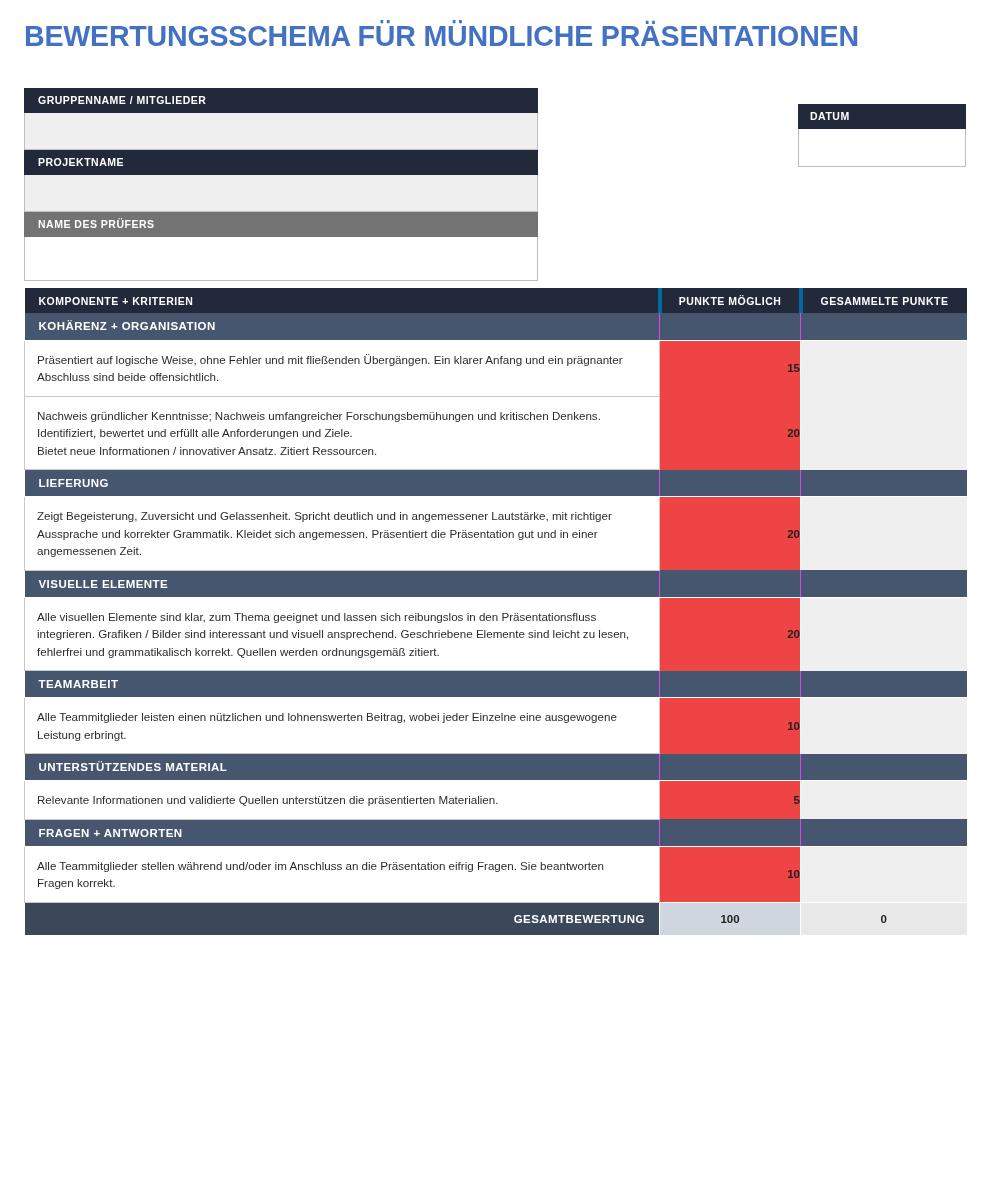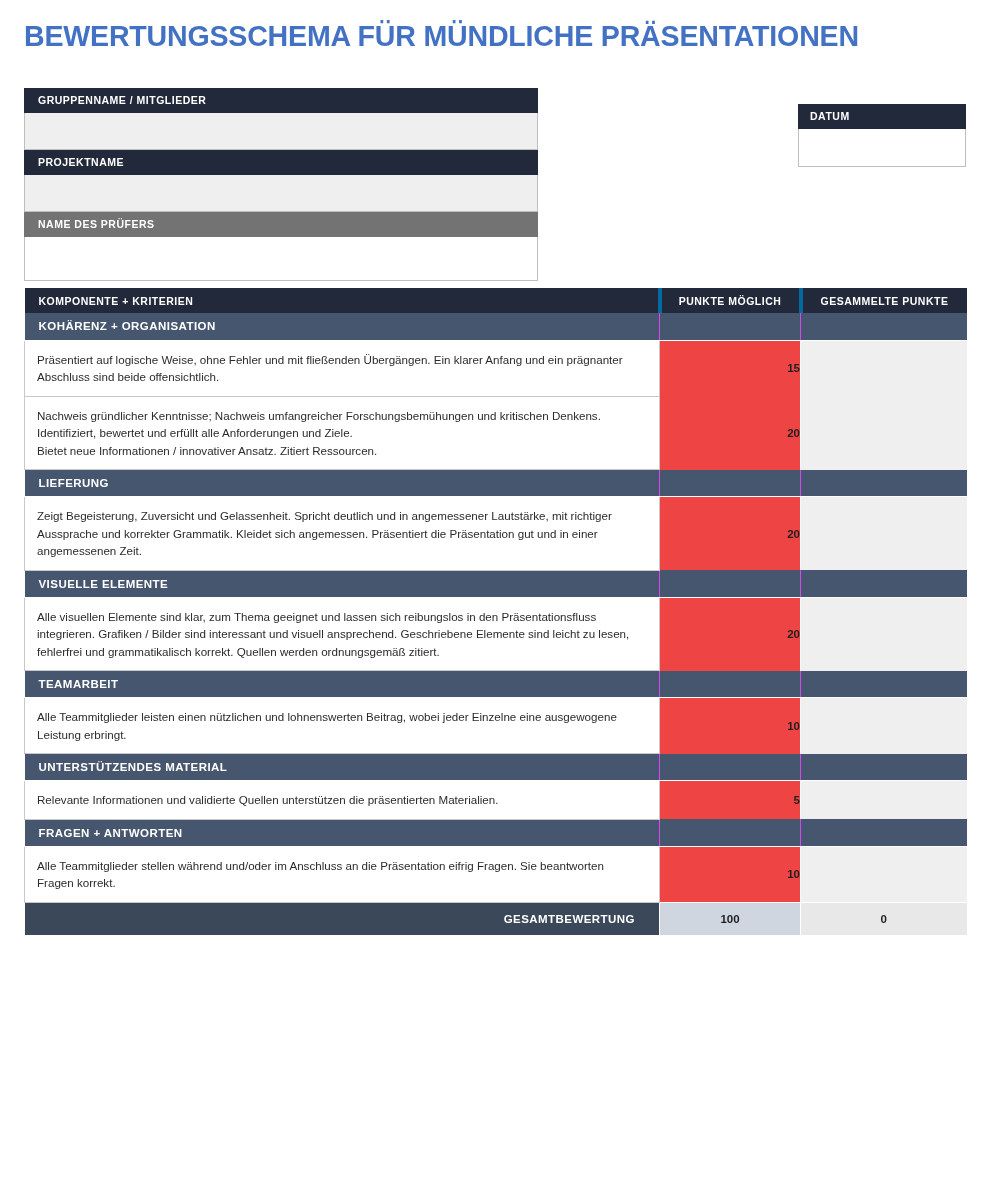--- a/index.html
+++ b/index.html
@@ -169,21 +169,21 @@
     height: 33px;
     border-top: 1px solid #ffffff;
   }
   tr.total-row td.total-label {
     background: #3B4859;
     color: #ffffff;
     font-size: 11.5px;
     font-weight: bold;
     letter-spacing: 0.45px;
     text-align: right;
-    padding-right: 24px;
+    padding-right: 14px;
     border-right: 1px solid #ffffff;
   }
   tr.total-row td.total-pts {
     background: #CFD6E0;
     text-align: center;
     font-size: 11.5px;
     font-weight: bold;
     color: #1f1f1f;
     border-right: 1px solid #ffffff;
   }

